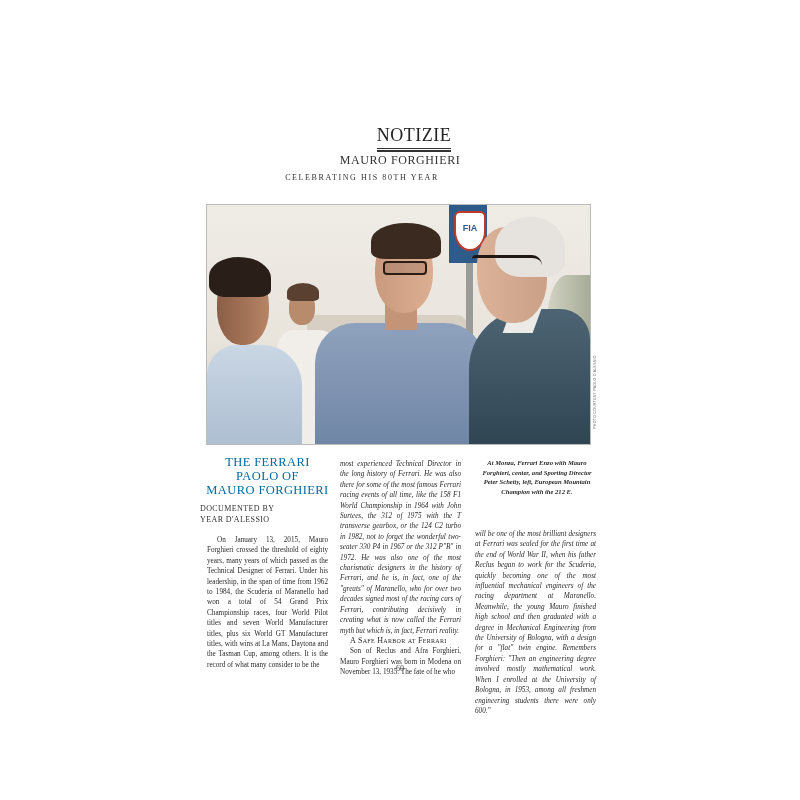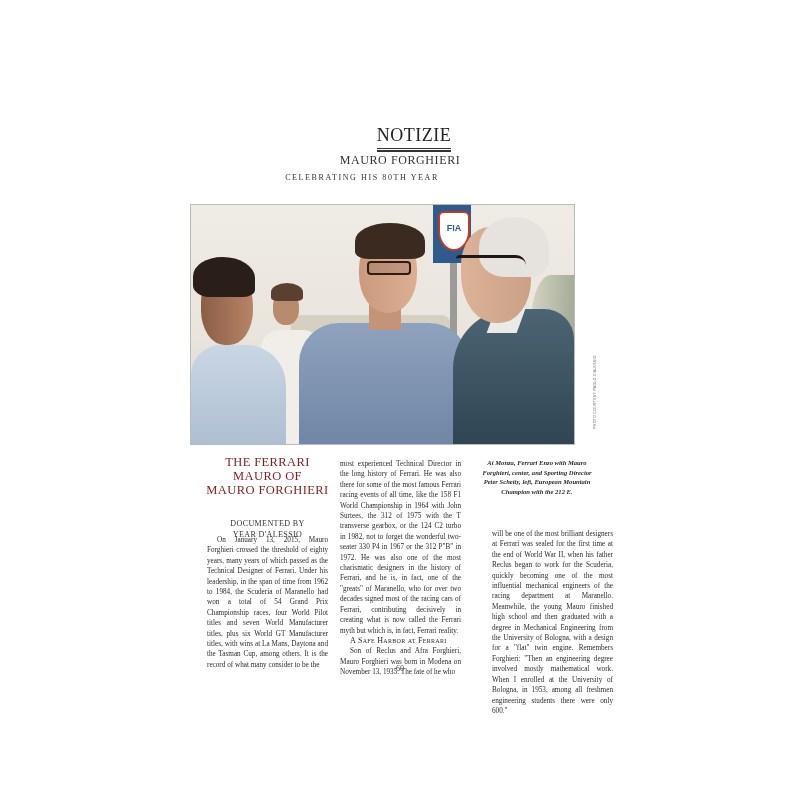--- a/index.html
+++ b/index.html
@@ -19,46 +19,46 @@
     .subject-name {
       position: absolute; left: 0; width: 800px; top: 153px; text-align: center;
       font-size: 12px; letter-spacing: 0.6px; color: #333;
     }
     .subtitle {
       position: absolute; left: 0; width: 724px; top: 173px; text-align: center;
       font-size: 8px; letter-spacing: 1.6px; color: #333;
     }
     
     .photo {
-      position: absolute; left: 190px; top: 204px; width: 383px; height: 239px;
+      position: absolute; left: 206px; top: 204px; width: 383px; height: 239px;
       overflow: hidden; border: 1px solid #bbb;
       background: linear-gradient(180deg, #efece6 0%, #e9e4dc 55%, #d8d2c6 100%);
     }
     .photo .shape { position: absolute; }
     .credit {
       position: absolute; left: 589px; top: 350px; width: 10px; height: 92px;
     }
     .credit span {
       position: absolute; left: -40px; top: 40px; width: 92px; transform: rotate(-90deg);
       font-size: 3.5px; letter-spacing: 0.3px; color: #666; text-align: center; white-space: nowrap;
       font-family: "Liberation Sans", sans-serif; text-transform: uppercase;
     }
     
     .col { position: absolute; font-size: 7.2px; line-height: 10.4px; text-align: justify; color: #2a2a2a; }
     .col p { margin: 0; text-indent: 10px; }
     .col1 { left: 207px; top: 535px; width: 121px; font-family: Liberation Serif, serif; }
     .col2 { left: 340px; top: 459px; width: 121px; }
-    .col3 { left: 475px; top: 529px; width: 121px; margin-left: 17px; }
-    .col2 p.noindent, .col3 p.noindent { text-indent: 0; }
+    .col3 { left: 475px; top: 529px; width: 121px; }
+    .col2 p.noindent, .col3 p.noindent { text-indent: 0; font-style: italic; }
     .article-title {
       position: absolute; left: 200px; width: 135px; top: 455px; text-align: center;
-      font-size: 12.5px; line-height: 14px; letter-spacing: 0.4px; color: #7f1d1d;
+      font-size: 12.5px; line-height: 14px; letter-spacing: 0.4px; color: #0369a1;
     }
     .byline {
-      position: absolute; left: 200px; width: 135px; top: 518px; text-align: center;
+      position: absolute; left: 200px; width: 135px; top: 503px; text-align: left;
       font-size: 8px; line-height: 11px; letter-spacing: 0.4px; color: #333;
     }
     .caption {
       position: absolute; left: 476px; width: 122px; top: 458px; text-align: center;
       font-size: 6.6px; line-height: 9.6px; font-style: italic; font-weight: bold; color: #2a2a2a;
     }
     .subhead {
       margin: 8px 0 1px 0; font-weight: normal; font-size: 8px; letter-spacing: 0.3px;
       font-variant: small-caps; text-indent: 0;
     }
@@ -107,21 +107,21 @@
     <div class="shape" style="left:288px;top:12px;width:70px;height:60px;background:#e6e3de;border-radius:55% 55% 30% 40%"></div>
     <div class="shape" style="left:265px;top:50px;width:70px;height:10px;border-top:3px solid #1f1713;border-radius:4px 10px 0 0"></div>
   </div>
 
   <div class="credit">
     <span>Photo Courtesy Paolo d'Alessio</span>
   </div>
 
   <div class="article-title">
     <div>THE FERRARI</div>
-    <div>MAURO OF</div>
+    <div>PAOLO OF</div>
     <div>MAURO FORGHIERI</div>
   </div>
   <div class="byline">
     <div>DOCUMENTED BY</div>
     <div>YEAR D'ALESSIO</div>
   </div>
 
   <div class="col col1">
     <p>On January 13, 2015, Mauro Forghieri crossed the threshold of eighty years, many years of which passed as the Technical Designer of Ferrari. Under his leadership, in the span of time from 1962 to 1984, the Scuderia of Maranello had won a total of 54 Grand Prix Championship races, four World Pilot titles and seven World Manufacturer titles, plus six World GT Manufacturer titles, with wins at La Mans, Daytona and the Tasman Cup, among others. It is the record of what many consider to be the</p>
   </div>

